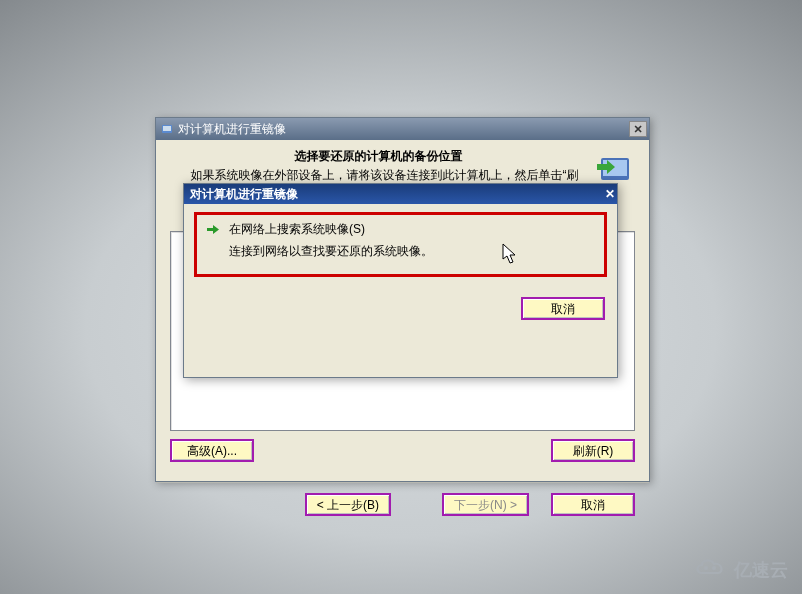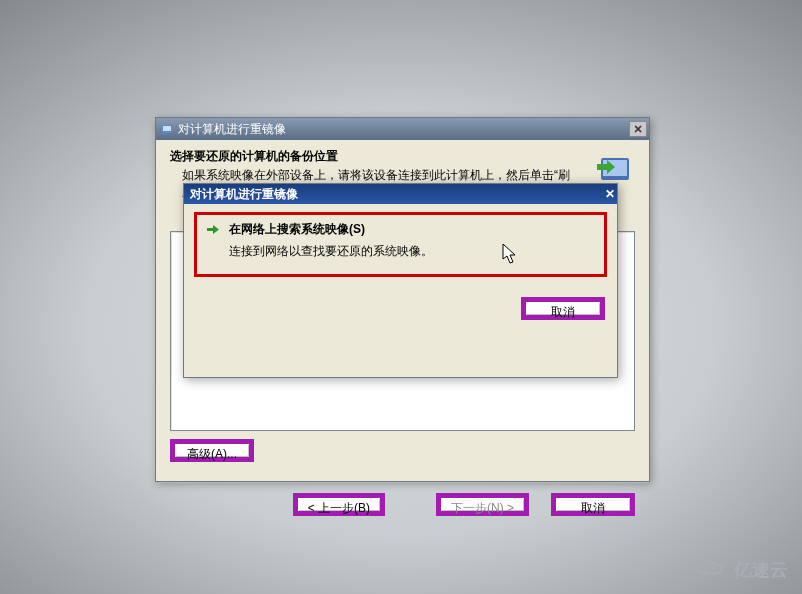--- a/index.html
+++ b/index.html
@@ -26,34 +26,34 @@
     }
     .titlebar .title { flex: 1; }
     .titlebar .close-btn {
       width: 18px; height: 16px; background: #c8c8c8; border: 1px solid #888;
       display: flex; align-items: center; justify-content: center;
       font-family: Arial; font-size: 11px; font-weight: bold; color: #333;
       cursor: pointer;
     }
     .wizard-body { padding: 8px 14px 10px 14px; }
     .wizard-header { display: flex; }
-    .wizard-header .text-col { flex: 1; }
+    .wizard-header .text-col { flex: 1; text-align: center; }
     .wizard-header h3 { font-size: 12px; font-weight: bold; margin: 0 0 2px 0; }
     .wizard-header .subtitle { font-size: 12px; padding-left: 12px; line-height: 1.4; }
     .wizard-header .banner-icon {
       width: 42px; height: 40px; margin-left: 6px; position: relative;
     }
     .banner-icon svg { width: 42px; height: 40px; }
     .list-area {
       margin-top: 30px; height: 200px; background: #fff; border: 1px solid #828790;
       box-shadow: inset 1px 1px 0 #e0e0e0;
     }
     .wizard-buttons-row { display: flex; justify-content: space-between; margin-top: 8px; }
     .win-btn {
-      background: #ffffff; border: 5px solid #a21caf; padding: 2px 10px;
+      background: #fef9c3; border: 2px solid #a21caf; padding: 2px 10px;
       font-size: 12px; font-family: inherit; cursor: pointer;
       min-width: 84px; height: 23px;
       box-shadow: inset 1px 1px 0 #fff, inset -1px -1px 0 #c0c0c0;
     }
     .win-btn:disabled { color: #888; cursor: default; margin-left: 45px; }
     .wizard-footer {
       border-top: 1px solid #b8b8b0; margin-top: 10px; padding: 10px 14px 10px 0;
       display: flex; justify-content: flex-end; gap: 6px; align-items: flex-end;
     }
     
@@ -71,21 +71,21 @@
     .inner-body { padding: 8px 10px; }
     .option {
       display: flex; padding: 6px 8px; cursor: pointer;
     }
     .option.highlight {
       border: 3px solid #cc0000; padding: 6px 8px 14px 8px; margin-bottom: 4px;
     }
     .option .arrow-icon { width: 18px; margin-right: 6px; flex-shrink: 0; color: #2a8a2a; padding-top: 1px; }
     .option .arrow-icon svg { width: 15px; height: 15px; }
     .option .opt-text { flex: 1; }
-    .option .opt-title { font-size: 12px; font-weight: bold; }
+    .option .opt-title { font-size: 12px; font-weight: normal; }
     .option .opt-desc { font-size: 12px; line-height: 1.4; margin-top: 5px; }
     .inner-footer { display: flex; justify-content: flex-end; padding: 8px 12px 6px 0; }
     
     .cursor { position: absolute; left: 502px; top: 243px; width: 16px; height: 22px; pointer-events: none; }
     
     .watermark {
       position: absolute; right: 14px; bottom: 10px;
       display: flex; align-items: center; gap: 6px;
       color: #a8aeb4; font-size: 18px; font-weight: bold;
     }
@@ -115,20 +115,21 @@
         <svg viewBox="0 0 42 40">
           <rect x="8" y="10" width="28" height="22" rx="2" fill="#4a72b8"></rect>
           <rect x="10" y="12" width="24" height="16" fill="#a8c8f0"></rect>
           <path d="M4 16 L14 16 L14 12 L22 19 L14 26 L14 22 L4 22 Z" fill="#3aa63a"></path>
         </svg>
       </div>
     </div>
     <div class="list-area"></div>
     <div class="wizard-buttons-row">
       <button class="win-btn">高级(A)...</button>
+      <button class="win-btn">刷新(R)</button>
     </div>
   </div>
   <div class="wizard-footer">
     <button class="win-btn">&lt; 上一步(B)</button>
     <button class="win-btn" disabled="">下一步(N) &gt;</button>
     <span style="width:10px"></span>
     <button class="win-btn">取消</button>
   </div>
 </div>
 

